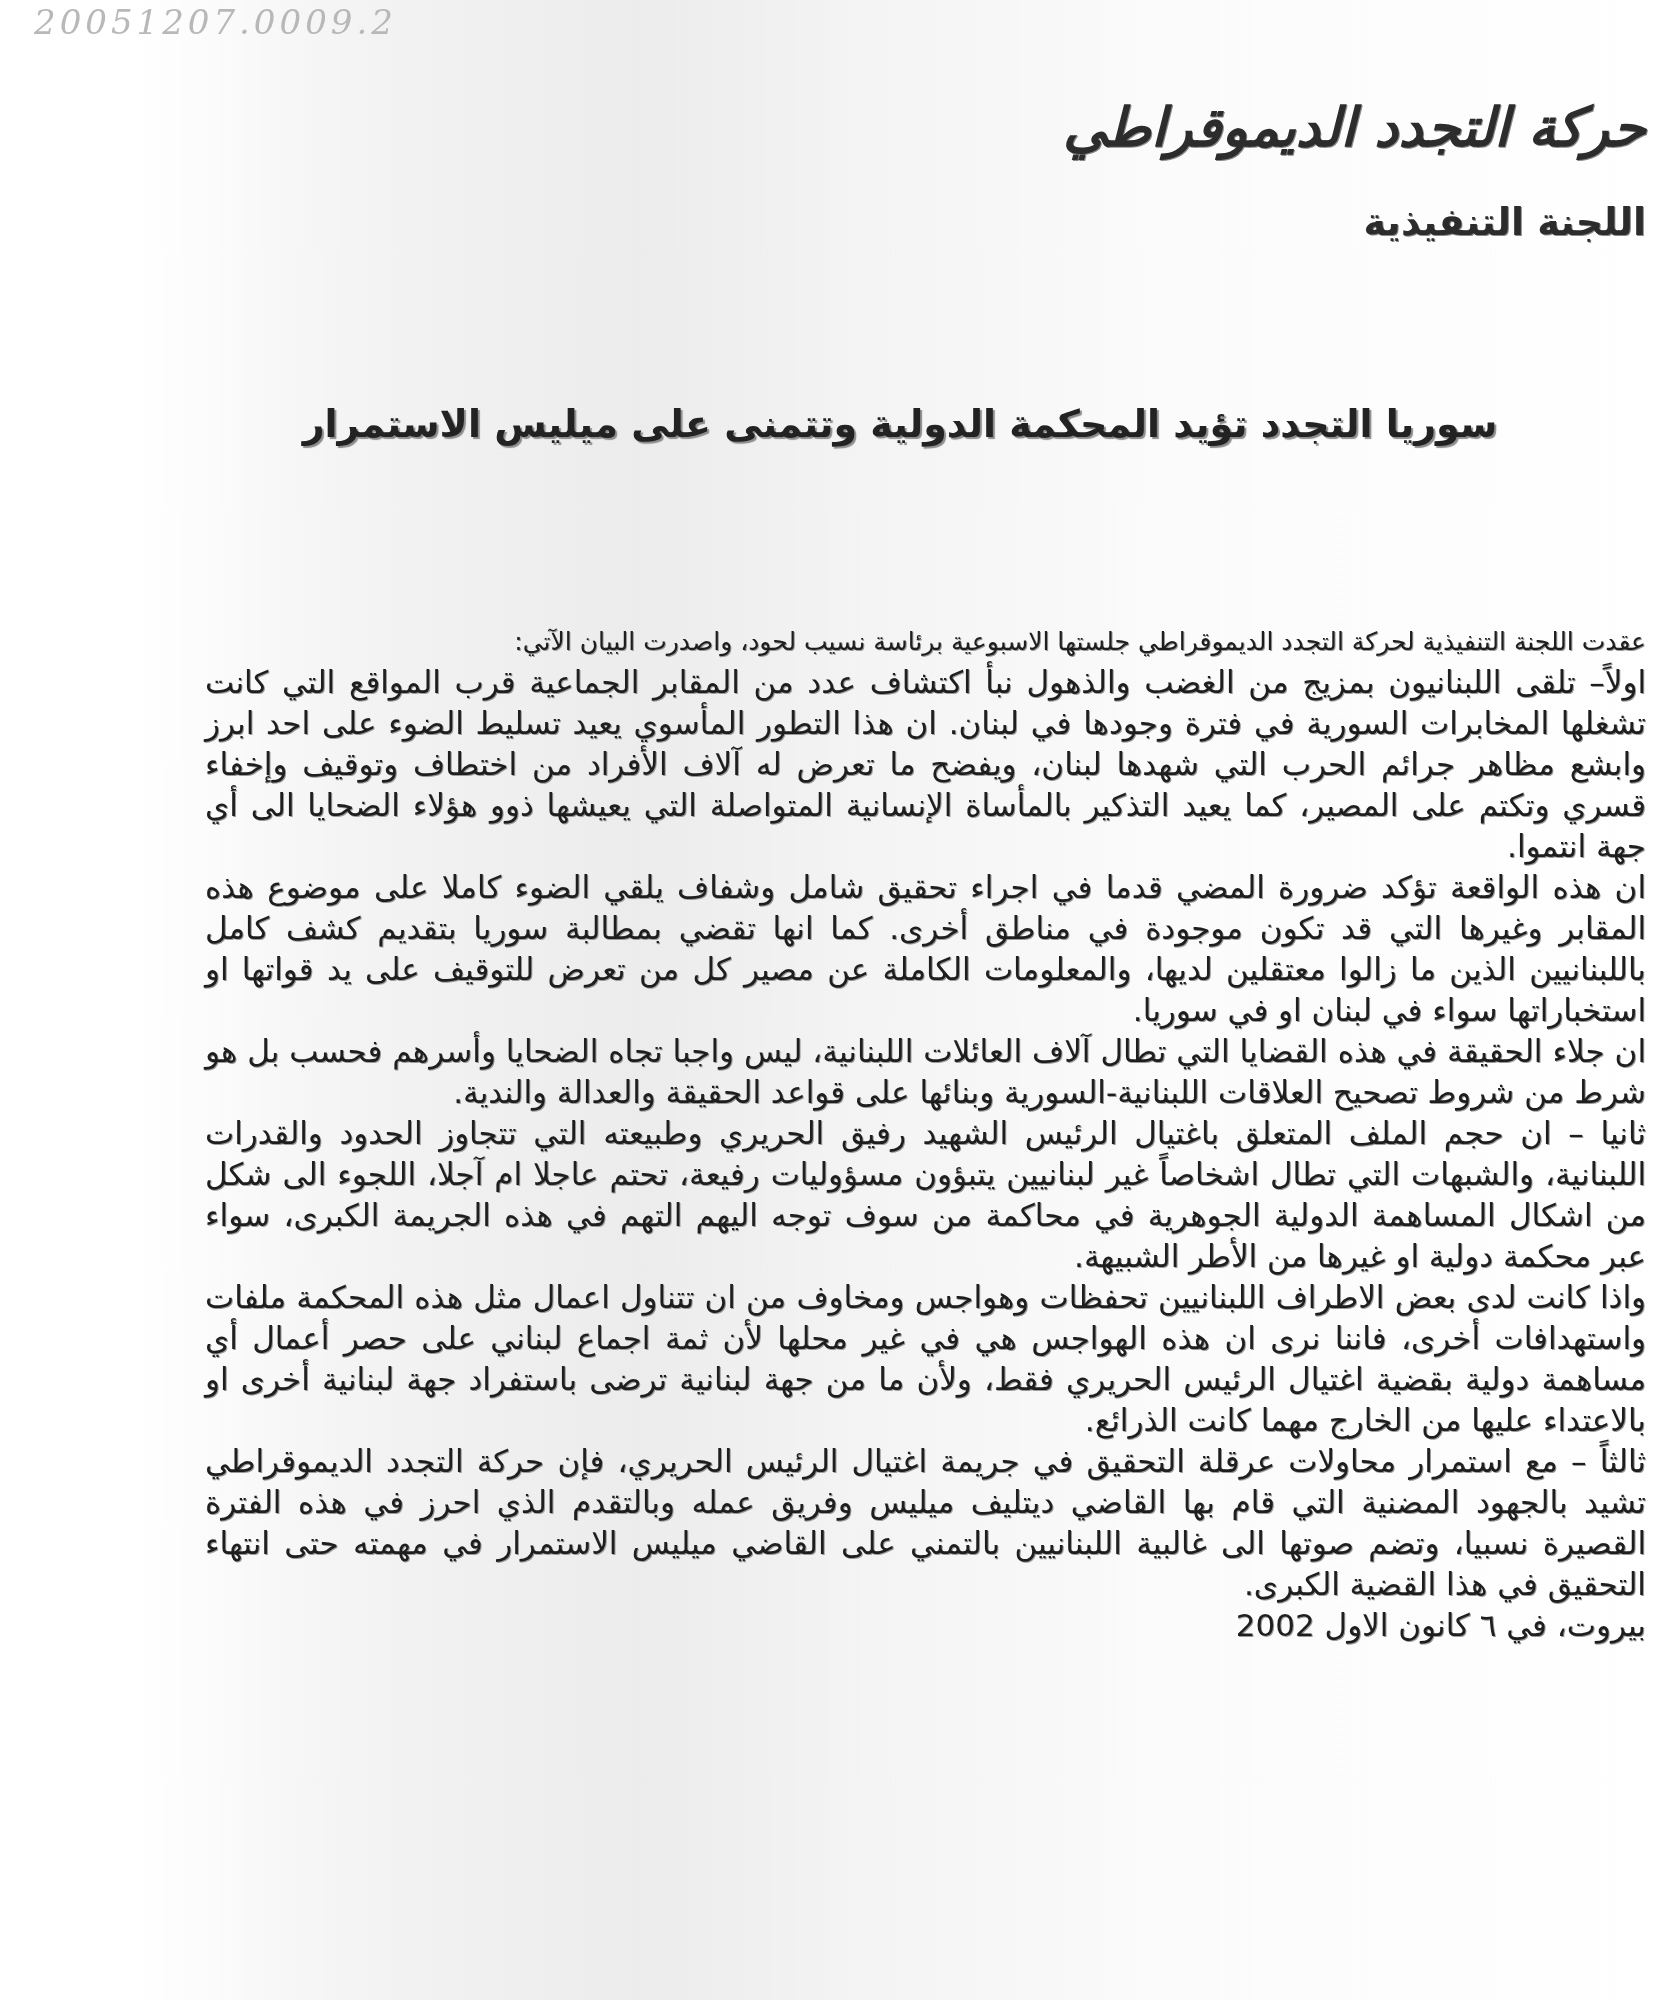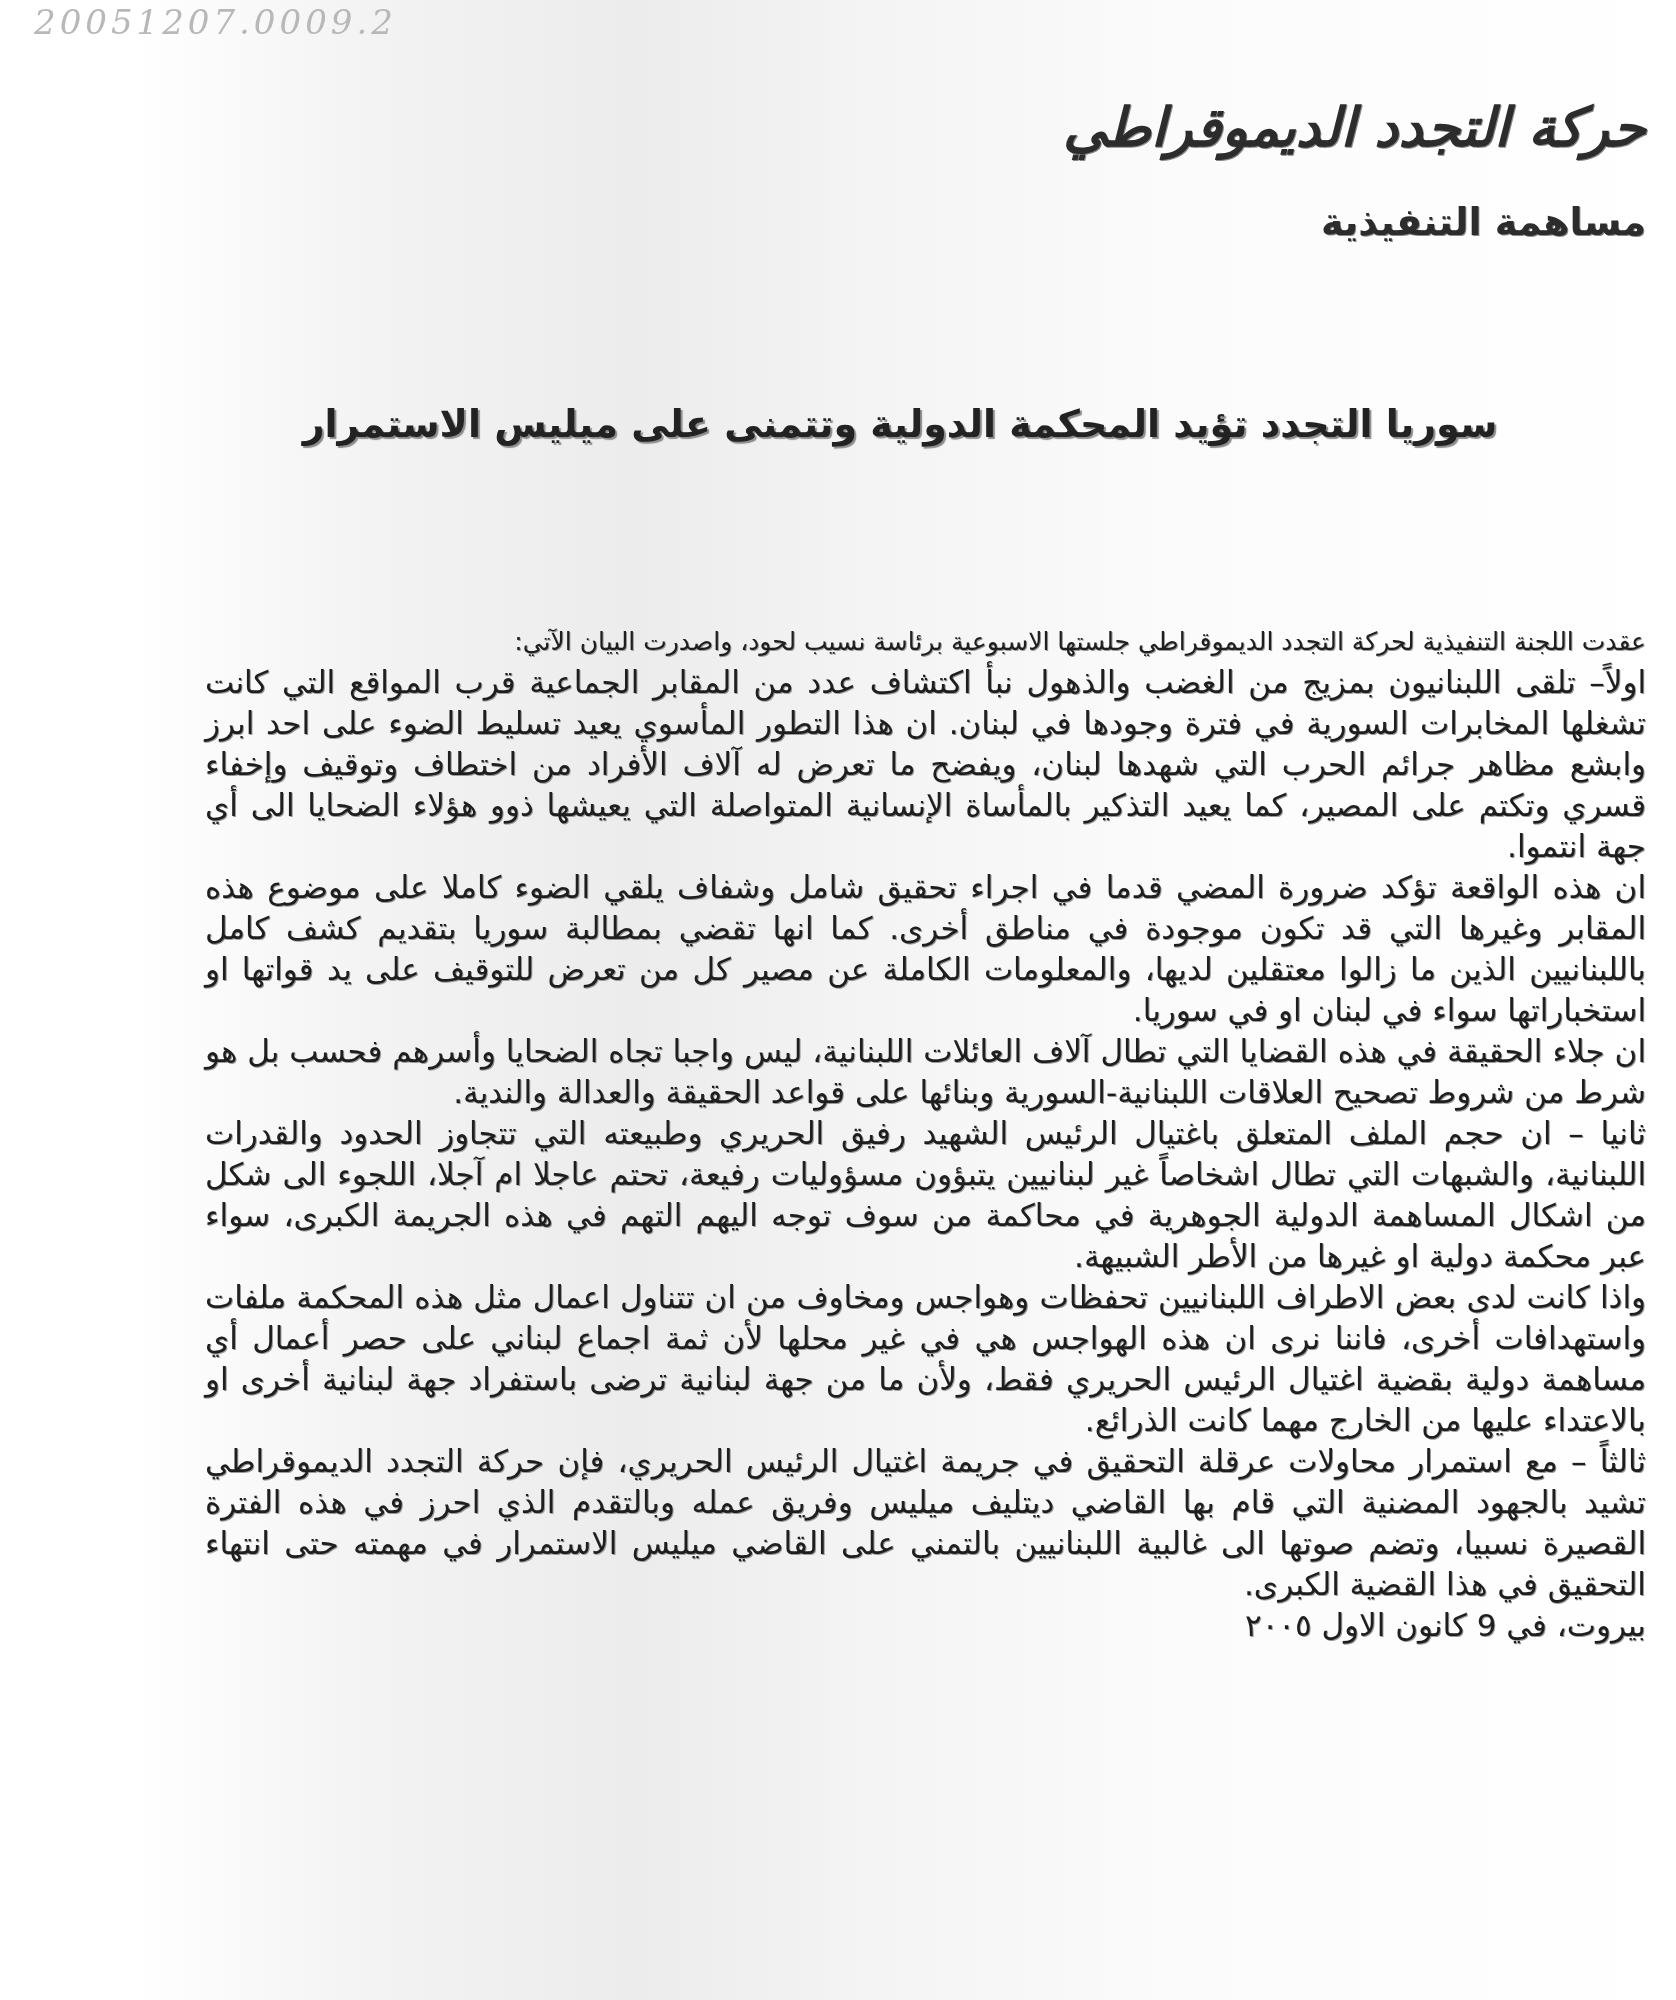--- a/index.html
+++ b/index.html
@@ -99,30 +99,30 @@
     }
   </style>
 </head>
 <body>
 
 <div class="page">
 
   <div class="scan-ref">20051207.0009.2</div>
 
   <h1 class="org-title">حركة التجدد الديموقراطي</h1>
-  <h2 class="org-subtitle">مساهمة التنفيذية</h2>
+  <h2 class="org-subtitle">اللجنة التنفيذية</h2>
 
   <h3 class="headline">
     <span>سوريا التجدد تؤيد المحكمة الدولية وتتمنى على ميليس الاستمرار</span>
   </h3>
 
   <div class="body-text">
     <p class="intro">عقدت اللجنة التنفيذية لحركة التجدد الديموقراطي جلستها الاسبوعية برئاسة نسيب لحود، واصدرت البيان الآتي:</p>
     <p>اولاً– تلقى اللبنانيون بمزيج من الغضب والذهول نبأ اكتشاف عدد من المقابر الجماعية قرب المواقع التي كانت تشغلها المخابرات السورية في فترة وجودها في لبنان. ان هذا التطور المأسوي يعيد تسليط الضوء على احد ابرز وابشع مظاهر جرائم الحرب التي شهدها لبنان، ويفضح ما تعرض له آلاف الأفراد من اختطاف وتوقيف وإخفاء قسري وتكتم على المصير، كما يعيد التذكير بالمأساة الإنسانية المتواصلة التي يعيشها ذوو هؤلاء الضحايا الى أي جهة انتموا.</p>
     <p>ان هذه الواقعة تؤكد ضرورة المضي قدما في اجراء تحقيق شامل وشفاف يلقي الضوء كاملا على موضوع هذه المقابر وغيرها التي قد تكون موجودة في مناطق أخرى. كما انها تقضي بمطالبة سوريا بتقديم كشف كامل باللبنانيين الذين ما زالوا معتقلين لديها، والمعلومات الكاملة عن مصير كل من تعرض للتوقيف على يد قواتها او استخباراتها سواء في لبنان او في سوريا.</p>
     <p>ان جلاء الحقيقة في هذه القضايا التي تطال آلاف العائلات اللبنانية، ليس واجبا تجاه الضحايا وأسرهم فحسب بل هو شرط من شروط تصحيح العلاقات اللبنانية-السورية وبنائها على قواعد الحقيقة والعدالة والندية.</p>
     <p>ثانيا – ان حجم الملف المتعلق باغتيال الرئيس الشهيد رفيق الحريري وطبيعته التي تتجاوز الحدود والقدرات اللبنانية، والشبهات التي تطال اشخاصاً غير لبنانيين يتبؤون مسؤوليات رفيعة، تحتم عاجلا ام آجلا، اللجوء الى شكل من اشكال المساهمة الدولية الجوهرية في محاكمة من سوف توجه اليهم التهم في هذه الجريمة الكبرى، سواء عبر محكمة دولية او غيرها من الأطر الشبيهة.</p>
     <p>واذا كانت لدى بعض الاطراف اللبنانيين تحفظات وهواجس ومخاوف من ان تتناول اعمال مثل هذه المحكمة ملفات واستهدافات أخرى، فاننا نرى ان هذه الهواجس هي في غير محلها لأن ثمة اجماع لبناني على حصر أعمال أي مساهمة دولية بقضية اغتيال الرئيس الحريري فقط، ولأن ما من جهة لبنانية ترضى باستفراد جهة لبنانية أخرى او بالاعتداء عليها من الخارج مهما كانت الذرائع.</p>
     <p>ثالثاً – مع استمرار محاولات عرقلة التحقيق في جريمة اغتيال الرئيس الحريري، فإن حركة التجدد الديموقراطي تشيد بالجهود المضنية التي قام بها القاضي ديتليف ميليس وفريق عمله وبالتقدم الذي احرز في هذه الفترة القصيرة نسبيا، وتضم صوتها الى غالبية اللبنانيين بالتمني على القاضي ميليس الاستمرار في مهمته حتى انتهاء التحقيق في هذا القضية الكبرى.</p>
-    <p class="signoff">بيروت، في 9 كانون الاول ٢٠٠٥</p>
+    <p class="signoff">بيروت، في ٦ كانون الاول 2002</p>
   </div>
 
 </div>
 
 </body></html>

